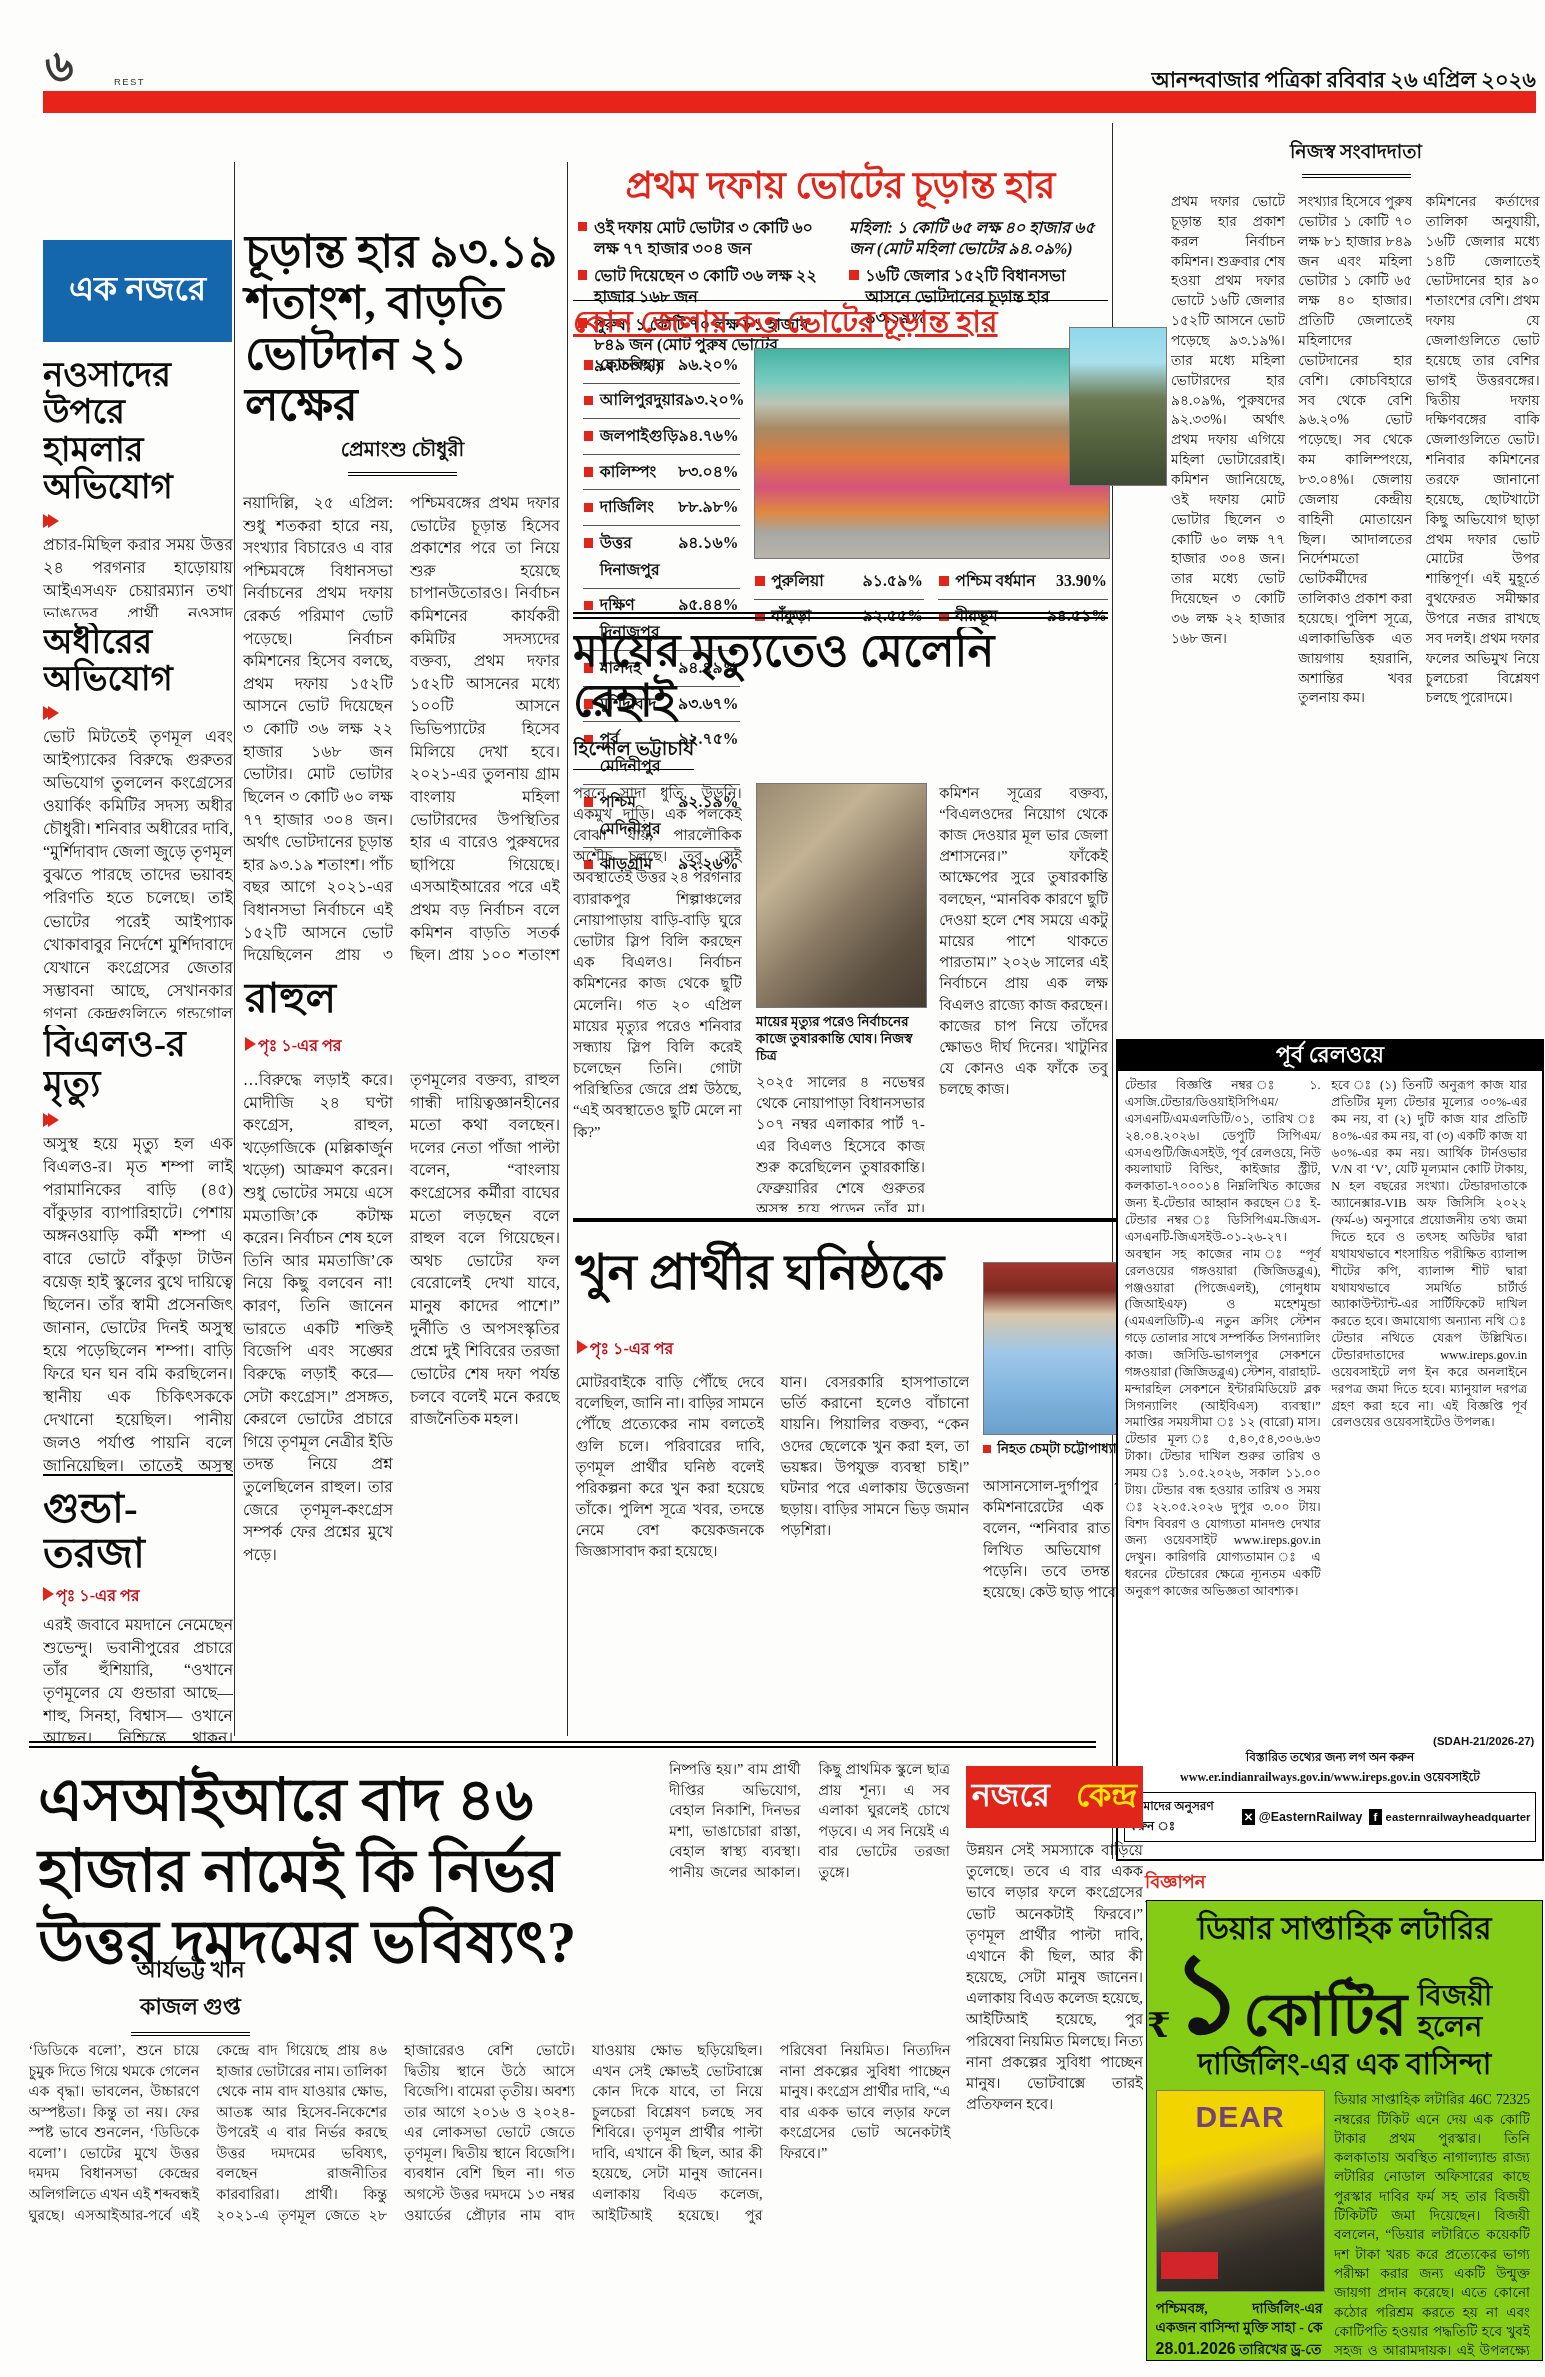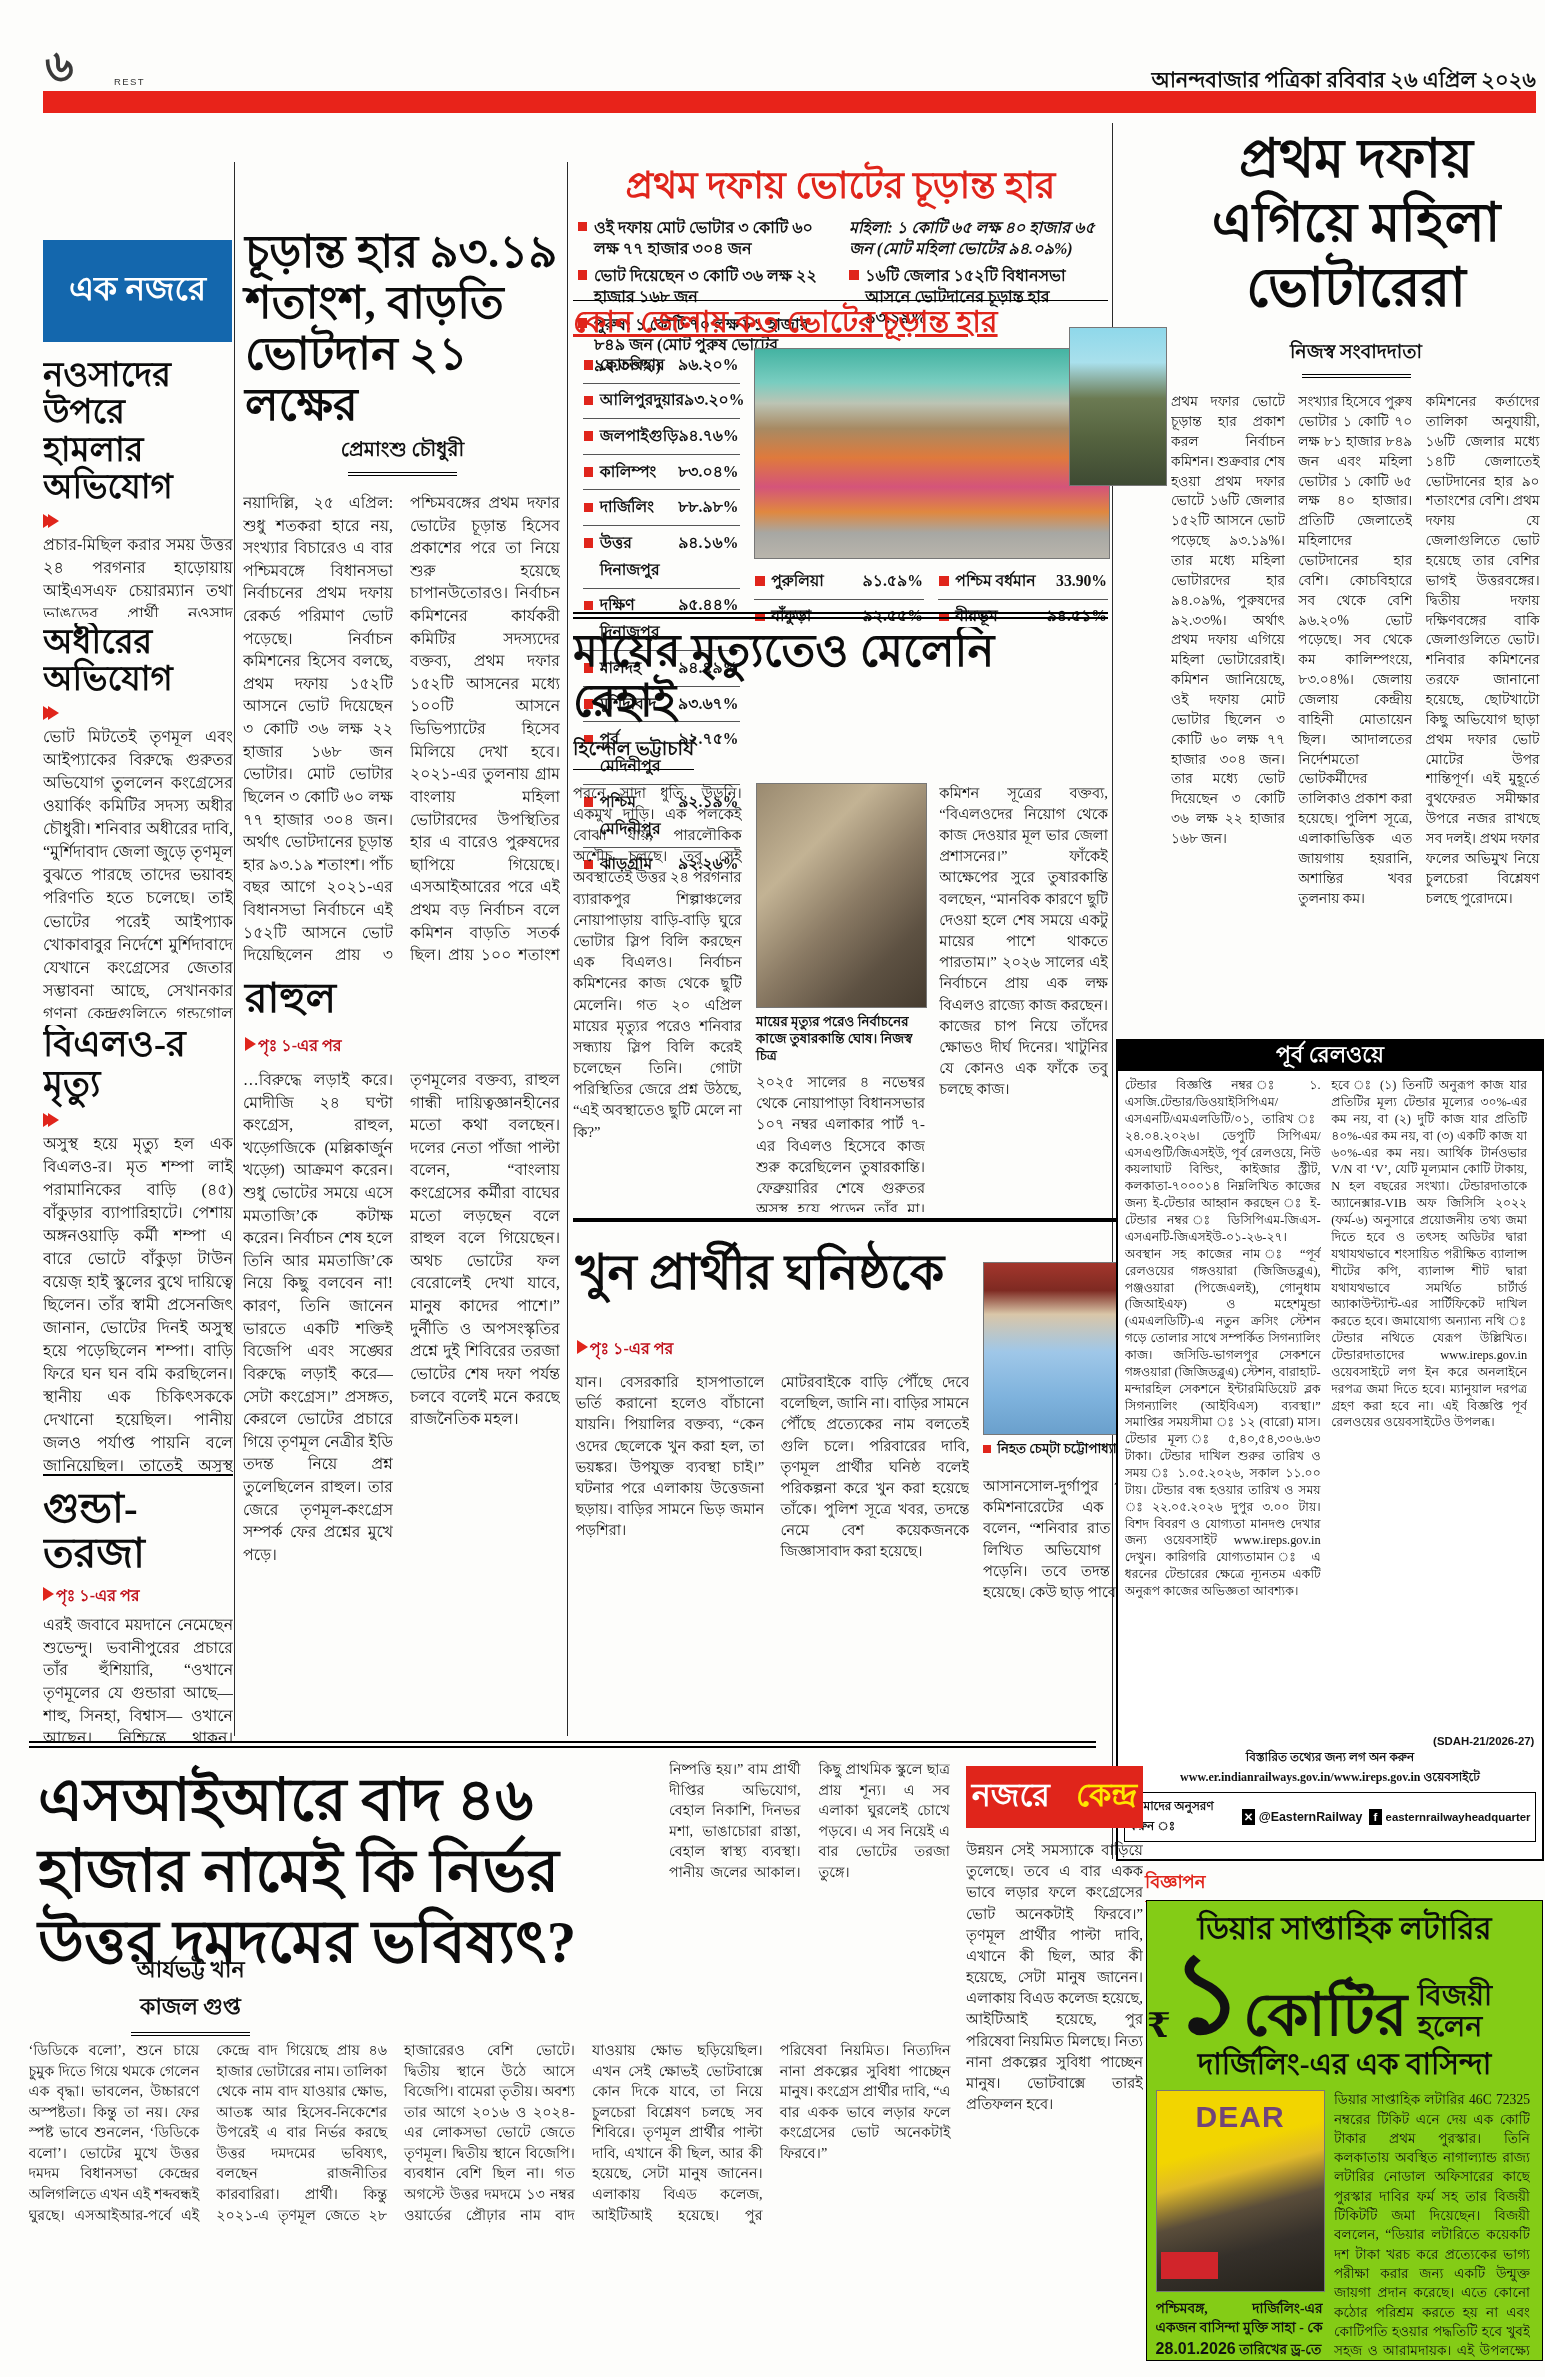--- a/index.html
+++ b/index.html
@@ -229,34 +229,33 @@
     </div>
   </div>
 
   <div class="abs" style="left:573px;top:1218px;width:589px;border-top:4.8px solid #000;"></div>
   <div class="abs" style="left:573px;top:1229px;width:589px;height:505px;overflow:hidden;">
     <div class="hl" style="position:absolute;left:2.4px;top:16.6px;width:395px;font-size:49px;">খুন প্রার্থীর ঘনিষ্ঠকে</div>
     <div style="position:absolute;left:3.8px;top:107px;">
       <span class="tri"></span><span class="marker">পৃঃ ১-এর পর</span>
     </div>
     <div style="position:absolute;left:2.4px;top:143px;width:395px;height:357px;overflow:hidden;display:flex;gap:16px;">
+      <div class="bt" style="width:189px;font-size:14.7px;">মোটরবাইকে বাড়ি পৌঁছে দেবে বলেছিল, জানি না। বাড়ির সামনে পৌঁছে প্রত্যেকের নাম বলতেই গুলি চলে। পরিবারের দাবি, তৃণমূল প্রার্থীর ঘনিষ্ঠ বলেই পরিকল্পনা করে খুন করা হয়েছে তাঁকে। পুলিশ সূত্রে খবর, তদন্তে নেমে বেশ কয়েকজনকে জিজ্ঞাসাবাদ করা হয়েছে।</div>
       <div class="bt" style="width:189px;font-size:14.7px;">যান। বেসরকারি হাসপাতালে ভর্তি করানো হলেও বাঁচানো যায়নি। পিয়ালির বক্তব্য, “কেন ওদের ছেলেকে খুন করা হল, তা ভয়ঙ্কর। উপযুক্ত ব্যবস্থা চাই।” ঘটনার পরে এলাকায় উত্তেজনা ছড়ায়। বাড়ির সামনে ভিড় জমান পড়শিরা।</div>
-      <div class="bt" style="width:189px;font-size:14.7px;">মোটরবাইকে বাড়ি পৌঁছে দেবে বলেছিল, জানি না। বাড়ির সামনে পৌঁছে প্রত্যেকের নাম বলতেই গুলি চলে। পরিবারের দাবি, তৃণমূল প্রার্থীর ঘনিষ্ঠ বলেই পরিকল্পনা করে খুন করা হয়েছে তাঁকে। পুলিশ সূত্রে খবর, তদন্তে নেমে বেশ কয়েকজনকে জিজ্ঞাসাবাদ করা হয়েছে।</div>
     </div>
     <div class="photo" style="position:absolute;left:410px;top:33px;width:162px;height:171px;background:linear-gradient(180deg,#a3362c 0%,#7e2a22 16%,#d9c6a8 30%,#9fc7e8 52%,#7fb3dd 78%,#6aa0cc 100%);"></div>
     <div style="position:absolute;left:410px;top:211px;width:162px;display:flex;align-items:baseline;">
       <span class="sq" style="width:7.6px;height:7.6px;"></span>
       <span class="caption">নিহত চেম্টা চট্টোপাধ্যায়।</span>
     </div>
     <div class="bt" style="position:absolute;left:410px;top:247px;width:165px;height:247px;font-size:14.7px;">আসানসোল-দুর্গাপুর পুলিশ কমিশনারেটের এক কর্তা বলেন, “শনিবার রাত পর্যন্ত লিখিত অভিযোগ জমা পড়েনি। তবে তদন্ত শুরু হয়েছে। কেউ ছাড় পাবে না।”</div>
   </div>
 
   <div class="photo" style="position:absolute;left:1069px;top:327px;width:96px;height:157px;background:linear-gradient(180deg,#8fd8ea 0%,#a9e0ec 22%,#6b7a52 45%,#55633f 70%,#3e4a33 100%);"></div>
   <div class="abs" style="left:1171px;top:121px;width:370px;height:915px;overflow:hidden;">
-    <div class="hl" style="margin-top:5.7px;text-align:center;font-size:54px;line-height:1.2;">প্রথম দফায় এগিয়ে মহিলা ভোটারেরা</div>
     <div class="byline" style="margin-top:16px;font-size:19px;">
       <span>নিজস্ব সংবাদদাতা</span>
       <span class="bl-rule"></span>
     </div>
     <div style="display:flex;gap:13.3px;margin-top:14.3px;height:590px;overflow:hidden;">
       <div class="bt" style="width:114px;font-size:13.8px;">প্রথম দফার ভোটে চূড়ান্ত হার প্রকাশ করল নির্বাচন কমিশন। শুক্রবার শেষ হওয়া প্রথম দফার ভোটে ১৬টি জেলার ১৫২টি আসনে ভোট পড়েছে ৯৩.১৯%। তার মধ্যে মহিলা ভোটারদের হার ৯৪.০৯%, পুরুষদের ৯২.৩৩%। অর্থাৎ প্রথম দফায় এগিয়ে মহিলা ভোটারেরাই। কমিশন জানিয়েছে, ওই দফায় মোট ভোটার ছিলেন ৩ কোটি ৬০ লক্ষ ৭৭ হাজার ৩০৪ জন। তার মধ্যে ভোট দিয়েছেন ৩ কোটি ৩৬ লক্ষ ২২ হাজার ১৬৮ জন।</div>
       <div class="bt" style="width:114px;font-size:13.8px;">সংখ্যার হিসেবে পুরুষ ভোটার ১ কোটি ৭০ লক্ষ ৮১ হাজার ৮৪৯ জন এবং মহিলা ভোটার ১ কোটি ৬৫ লক্ষ ৪০ হাজার। প্রতিটি জেলাতেই মহিলাদের ভোটদানের হার বেশি। কোচবিহারে সব থেকে বেশি ৯৬.২০% ভোট পড়েছে। সব থেকে কম কালিম্পংয়ে, ৮৩.০৪%। জেলায় জেলায় কেন্দ্রীয় বাহিনী মোতায়েন ছিল। আদালতের নির্দেশমতো ভোটকর্মীদের তালিকাও প্রকাশ করা হয়েছে। পুলিশ সূত্রে, এলাকাভিত্তিক এত জায়গায় হয়রানি, অশান্তির খবর তুলনায় কম।</div>
       <div class="bt" style="width:114px;font-size:13.8px;">কমিশনের কর্তাদের তালিকা অনুযায়ী, ১৬টি জেলার মধ্যে ১৪টি জেলাতেই ভোটদানের হার ৯০ শতাংশের বেশি। প্রথম দফায় যে জেলাগুলিতে ভোট হয়েছে তার বেশির ভাগই উত্তরবঙ্গের। দ্বিতীয় দফায় দক্ষিণবঙ্গের বাকি জেলাগুলিতে ভোট। শনিবার কমিশনের তরফে জানানো হয়েছে, ছোটখাটো কিছু অভিযোগ ছাড়া প্রথম দফার ভোট মোটের উপর শান্তিপূর্ণ। এই মুহূর্তে বুথফেরত সমীক্ষার উপরে নজর রাখছে সব দলই। প্রথম দফার ফলের অভিমুখ নিয়ে চুলচেরা বিশ্লেষণ চলছে পুরোদমে।</div>
     </div>
   </div>

